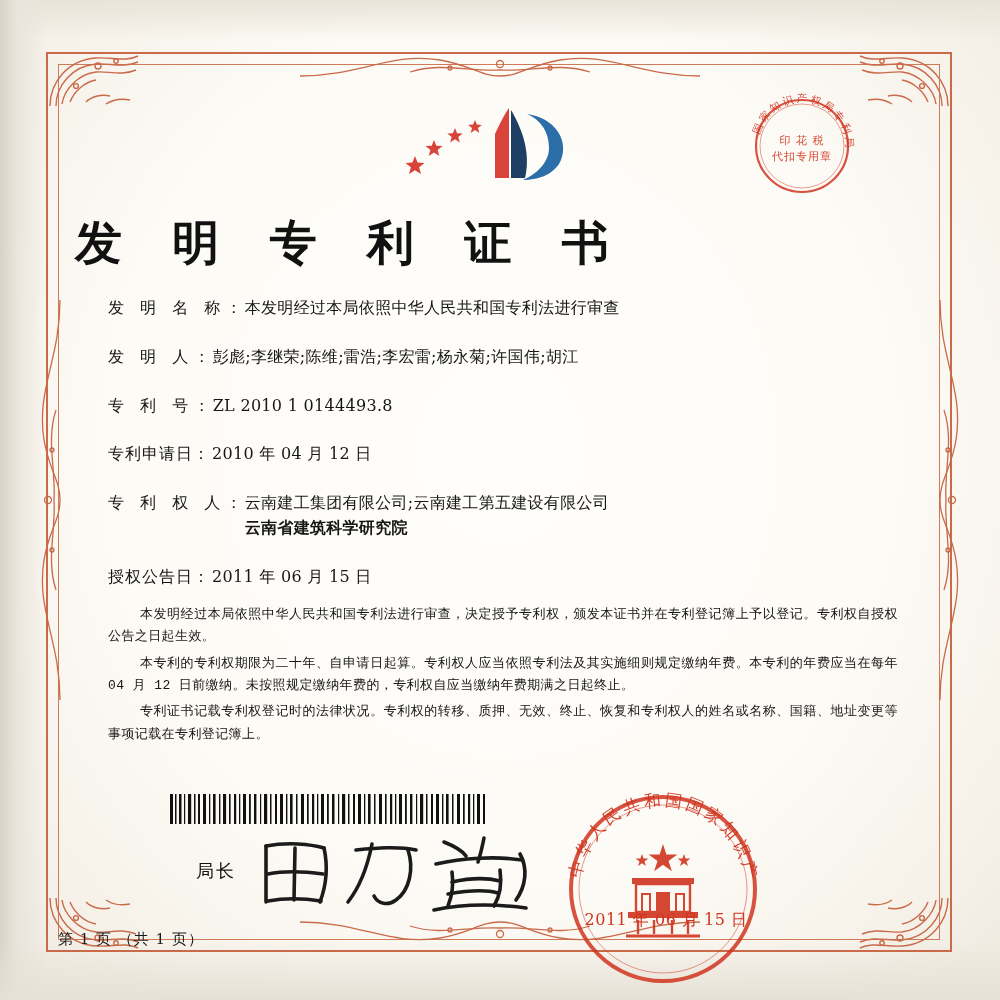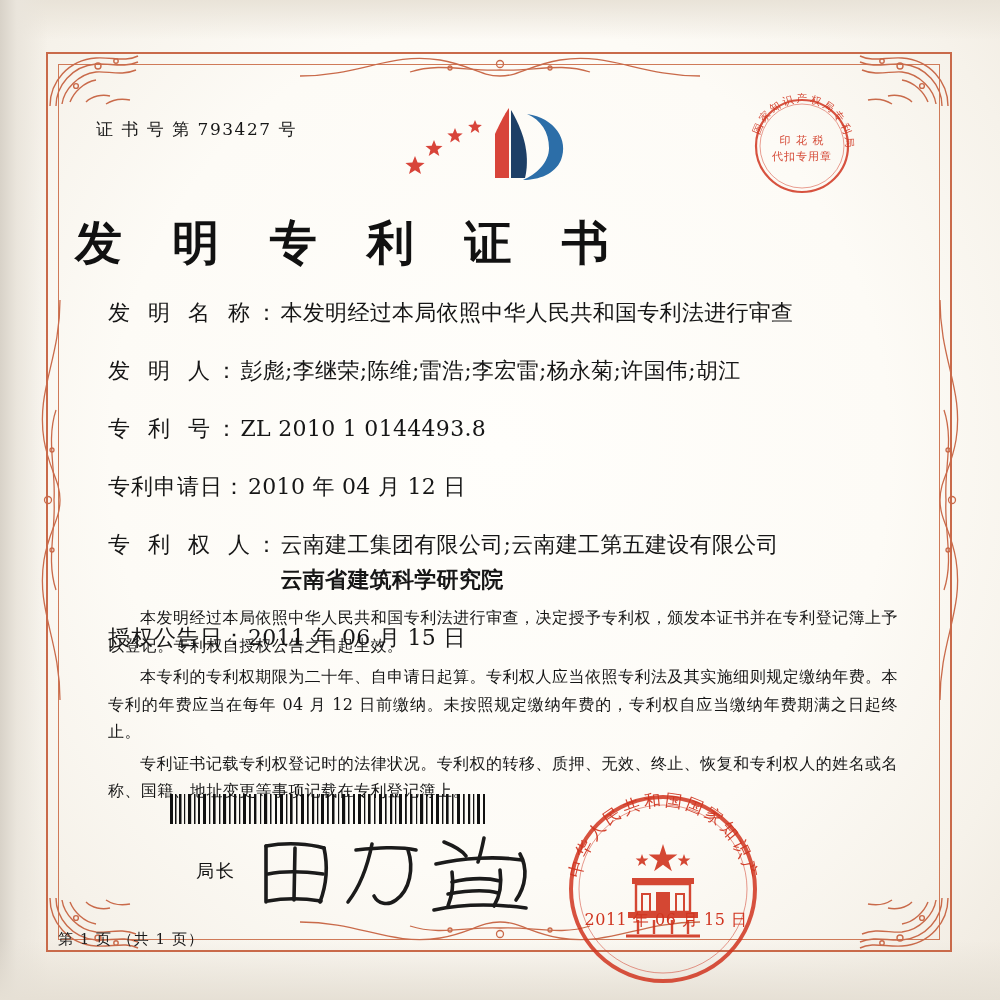--- a/index.html
+++ b/index.html
@@ -163,21 +163,21 @@
   .fields {
     position: absolute;
     left: 50px;
     top: 232px;
     width: 800px;
   }
   .field-row {
     display: flex;
     align-items: flex-start;
     margin-bottom: 24px;
-    font-size: 22px;
+    font-size: 16px;
     line-height: 1.55;
     color: #161616;
   }
   .field-label {
     flex: 0 0 auto;
     white-space: nowrap;
     letter-spacing: 5.5px;
   }
   .field-label.tight { letter-spacing: 1px; }
   .field-colon {
@@ -192,25 +192,26 @@
     display: block;
     padding-left: 0;
     font-weight: bold;
   }
 
   .paras {
     position: absolute;
     left: 50px;
     top: 540px;
     width: 790px;
-    font-size: 16px;
+    font-size: 13px;
     line-height: 1.72;
     color: #161616;
     letter-spacing: 0.4px;
     text-align: justify;
+    font-family: Liberation Mono, monospace;
   }
   .paras p {
     margin: 0 0 4px 0;
     text-indent: 32px;
   }
 
   .barcode {
     position: absolute;
     left: 112px;
     top: 730px;
@@ -361,21 +362,20 @@
       <path d="M30 0 C30 60, 6 90, 14 140 C19 170, 30 180, 30 200 C30 220, 19 230, 14 260 C6 310, 30 340, 30 400"></path>
       <path d="M26 110 C16 140, 26 170, 24 200 C26 230, 16 260, 26 290"></path>
       <circle cx="18" cy="200" r="3.5"></circle>
       <circle cx="22" cy="150" r="2"></circle>
       <circle cx="22" cy="250" r="2"></circle>
     </g>
   </svg>
 
   <div class="content">
 
-    <div class="cert-no">证 书 号 第 793427 号</div>
 
     <svg class="logo" viewBox="0 0 170 88">
 
       <g fill="#d8443a">
         <polygon points="12,52 14.6,58.6 21.6,58.9 16.1,63.2 18,70 12,66.2 6,70 7.9,63.2 2.4,58.9 9.4,58.6"></polygon>
         <polygon points="31,36 33.3,41.8 39.5,42.1 34.6,45.9 36.3,51.9 31,48.5 25.7,51.9 27.4,45.9 22.5,42.1 28.7,41.8"></polygon>
         <polygon points="52,24 54.1,29.2 59.7,29.5 55.3,33 56.8,38.4 52,35.3 47.2,38.4 48.7,33 44.3,29.5 49.9,29.2"></polygon>
         <polygon points="72,16 73.9,20.6 78.9,20.9 75,24 76.3,28.9 72,26.1 67.7,28.9 69,24 65.1,20.9 70.1,20.6"></polygon>
       </g>
 

